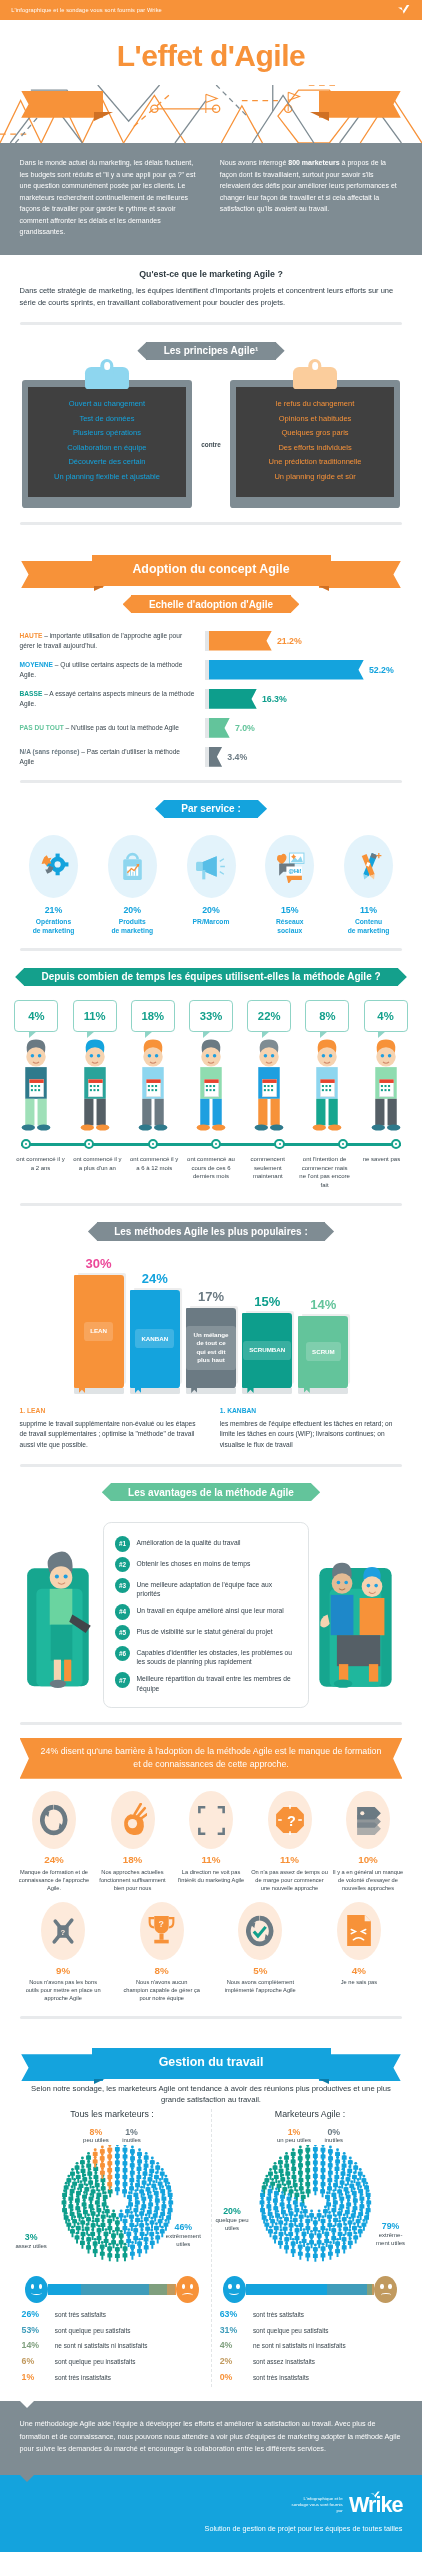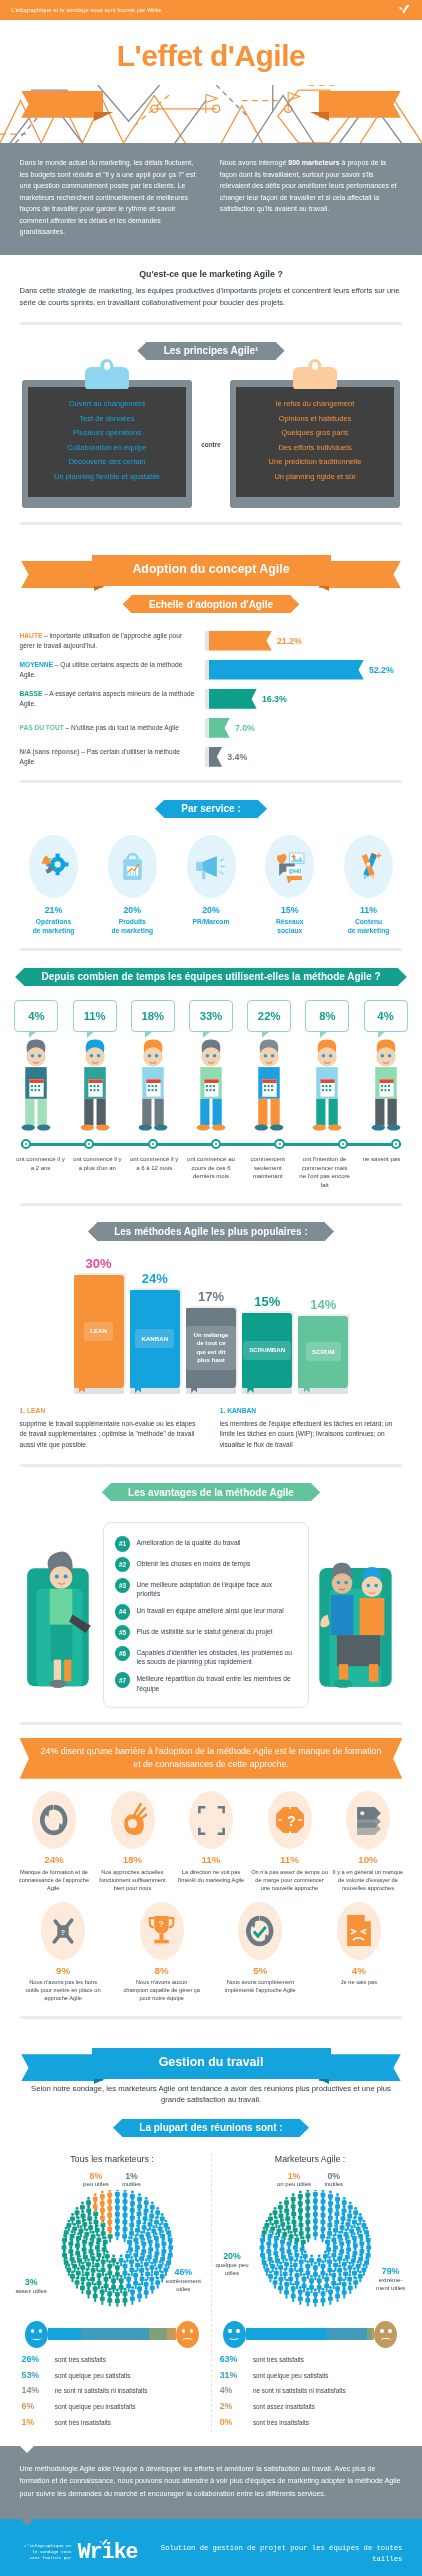--- a/index.html
+++ b/index.html
@@ -268,21 +268,21 @@
     font-size: 7.2px; line-height: 1.7;
   }
   .notch-top { position:absolute; top:0; left: 19.6px; width:0;height:0;
     border-left: 7.2px solid transparent; border-right: 7.2px solid transparent; border-top: 7.2px solid #fff;}
   
   .cta { background:#14a3dd; color:#fff; padding: 17.5px 19.6px; position:relative; display:flex; align-items:center;}
   .notch-top.grey { border-top-color:#7f8c93; }
   .cta .left { flex: 1.35; }
   .cta .l1 { font-size: 7.5px; margin-bottom: 6.2px; }
   .cta .l2 { font-size: 9.3px; font-weight:bold; }
-  .cta .right { flex: 1; display:flex; align-items:flex-end;font-family:Liberation Mono, monospace; }
+  .cta .right { flex: 1; display:flex; flex-direction:column; align-items:flex-end; }
   .cta .brandrow { display:flex; align-items:center; gap:6.2px; }
   .cta .brandtag { font-size: 4.4px; line-height:1.35; text-align:right; max-width: 57px; }
   .cta .logo { font-size: 21.6px; font-weight:bold; letter-spacing:-1px; position:relative; }
   .cta .tagline { font-size: 7.2px; text-align:right; margin-top: 6.2px; line-height:1.45;}
 </style>
 </head>
 <body>
 
 <div class="page">
 
@@ -341,21 +341,21 @@
     </g>
   </svg>
 
   <div class="grey-intro">
     <p>Dans le monde actuel du marketing, les délais fluctuent, les budgets sont réduits et "il y a une appli pour ça ?" est une question communément posée par les clients. Le marketeurs recherchent continuellement de meilleures façons de travailler pour garder le rythme et savoir comment affronter les délais et les demandes grandissantes.</p>
     <p><span>Nous avons interrogé </span><b>800 marketeurs</b><span> à propos de la façon dont ils travaillaient, surtout pour savoir s'ils relevaient des défis pour améliorer leurs performances et changer leur façon de travailler et si cela affectait la satisfaction qu'ils avaient au travail.</span></p>
   </div>
 
   <div class="sec">
     <h2>Qu'est-ce que le marketing Agile ?</h2>
-    <p class="lead">Dans cette stratégie de marketing, les équipes productives d'importants projets et concentrent leurs efforts sur une série de courts sprints, en travaillant collaborativement pour boucler des projets.</p>
+    <p class="lead">Dans cette stratégie de marketing, les équipes identifient d'importants projets et concentrent leurs efforts sur une série de courts sprints, en travaillant collaborativement pour boucler des projets.</p>
   </div>
 
   <div class="divider"></div>
 
   <div class="pill-wrap">
     <span class="pill">Les principes Agile¹</span>
   </div>
 
   <div class="boards">
     <div class="board agile">
@@ -1013,21 +1013,20 @@
           <div class="wing l"></div>
           <div class="wing r"></div>
         </div>
       <div class="fold l"></div>
         <div class="fold r"></div>
       <div class="band">Gestion du travail</div>
     </div>
   </div>
 
   <p class="gestion-lead">Selon notre sondage, les marketeurs Agile ont tendance à avoir des réunions plus productives et une plus grande satisfaction au travail.</p>
-  <div class="pill-wrap"><span class="pill blue">La plupart des réunions sont :</span></div>
 
   <div class="compare">
     <div class="col left">
       <h3>Tous les marketeurs :</h3>
       <div class="legend-top">
         <div class="legend-item">
           <div class="v" style="color:#f79239">8%</div>
           <div class="l">peu utiles</div>
         </div>
         <div class="legend-item">

